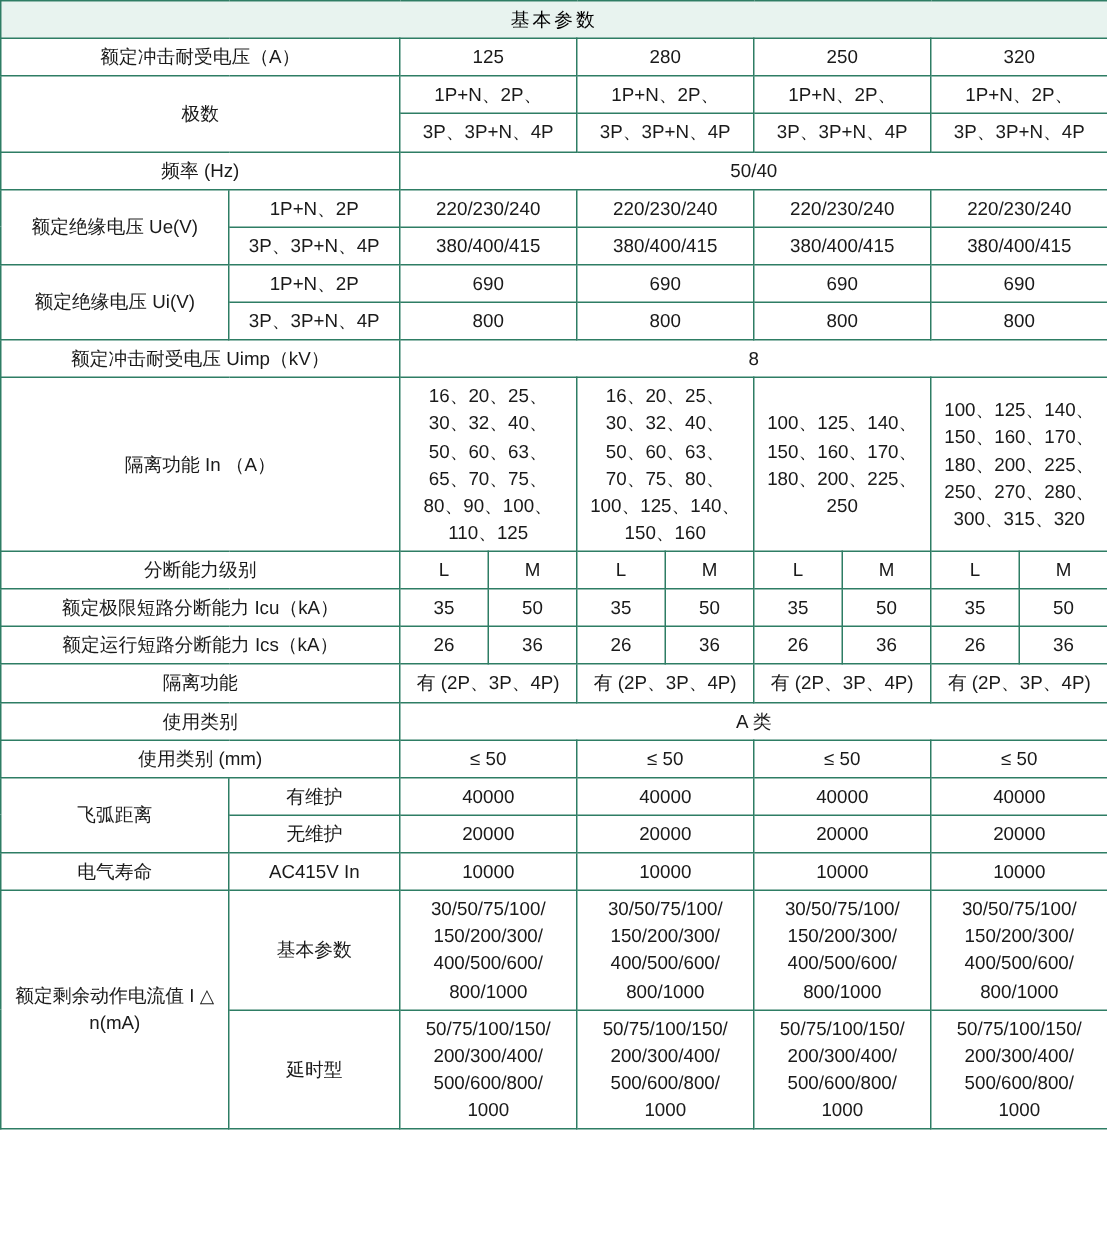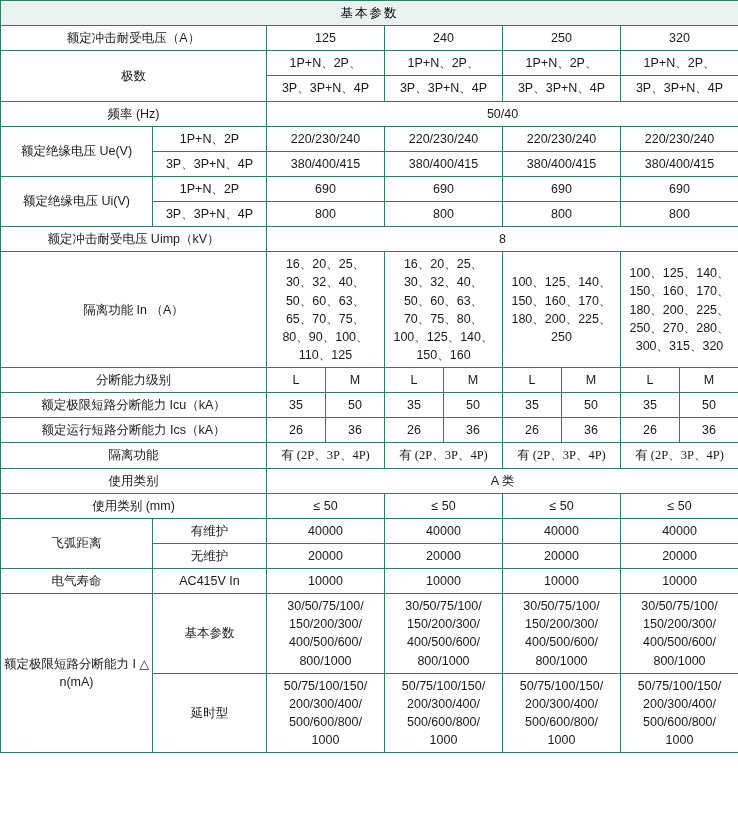--- a/index.html
+++ b/index.html
@@ -43,21 +43,21 @@
     font-size:12.5px;
     line-height:1.55;
     padding:5px 4px;
   }
   .cur-list{
     text-align:left;
     padding:6px 8px 6px 10px;
     line-height:1.62;
     font-size:12.5px;
   }
-  .small{font-size:11.5px;font-family:Liberation Serif, serif;}
+  .small{font-size:11.5px;}
 </style>
 </head>
 <body>
 
 <table class="spec">
   <colgroup>
     <col style="width:152px">
     <col style="width:114px">
     <col style="width:59px">
     <col style="width:59px">
@@ -70,21 +70,21 @@
   </colgroup>
 
   <tbody>
       <tr>
     <td class="title-cell" colspan="10">基本参数</td>
   </tr>
 
   <tr>
     <td class="rowlabel" colspan="2">额定冲击耐受电压（A）</td>
     <td colspan="2">125</td>
-    <td colspan="2">240</td>
+    <td colspan="2">280</td>
     <td colspan="2">250</td>
     <td colspan="2">320</td>
   </tr>
 
   <tr>
     <td class="rowlabel" colspan="2" rowspan="2">极数</td>
     <td colspan="2">1P+N、2P、</td>
     <td colspan="2">1P+N、2P、</td>
     <td colspan="2">1P+N、2P、</td>
     <td colspan="2">1P+N、2P、</td>
@@ -222,21 +222,21 @@
   <tr>
     <td class="rowlabel">电气寿命</td>
     <td class="sublabel">AC415V In</td>
     <td colspan="2">10000</td>
     <td colspan="2">10000</td>
     <td colspan="2">10000</td>
     <td colspan="2">10000</td>
   </tr>
 
   <tr>
-    <td class="rowlabel" rowspan="2">额定极限短路分断能力 I △ n(mA)</td>
+    <td class="rowlabel" rowspan="2">额定剩余动作电流值 I △ n(mA)</td>
     <td class="sublabel">基本参数</td>
     <td class="multi" colspan="2">30/50/75/100/<br>150/200/300/<br>400/500/600/<br>800/1000</td>
     <td class="multi" colspan="2">30/50/75/100/<br>150/200/300/<br>400/500/600/<br>800/1000</td>
     <td class="multi" colspan="2">30/50/75/100/<br>150/200/300/<br>400/500/600/<br>800/1000</td>
     <td class="multi" colspan="2">30/50/75/100/<br>150/200/300/<br>400/500/600/<br>800/1000</td>
   </tr>
   <tr>
     <td class="sublabel">延时型</td>
     <td class="multi" colspan="2">50/75/100/150/<br>200/300/400/<br>500/600/800/<br>1000</td>
     <td class="multi" colspan="2">50/75/100/150/<br>200/300/400/<br>500/600/800/<br>1000</td>

